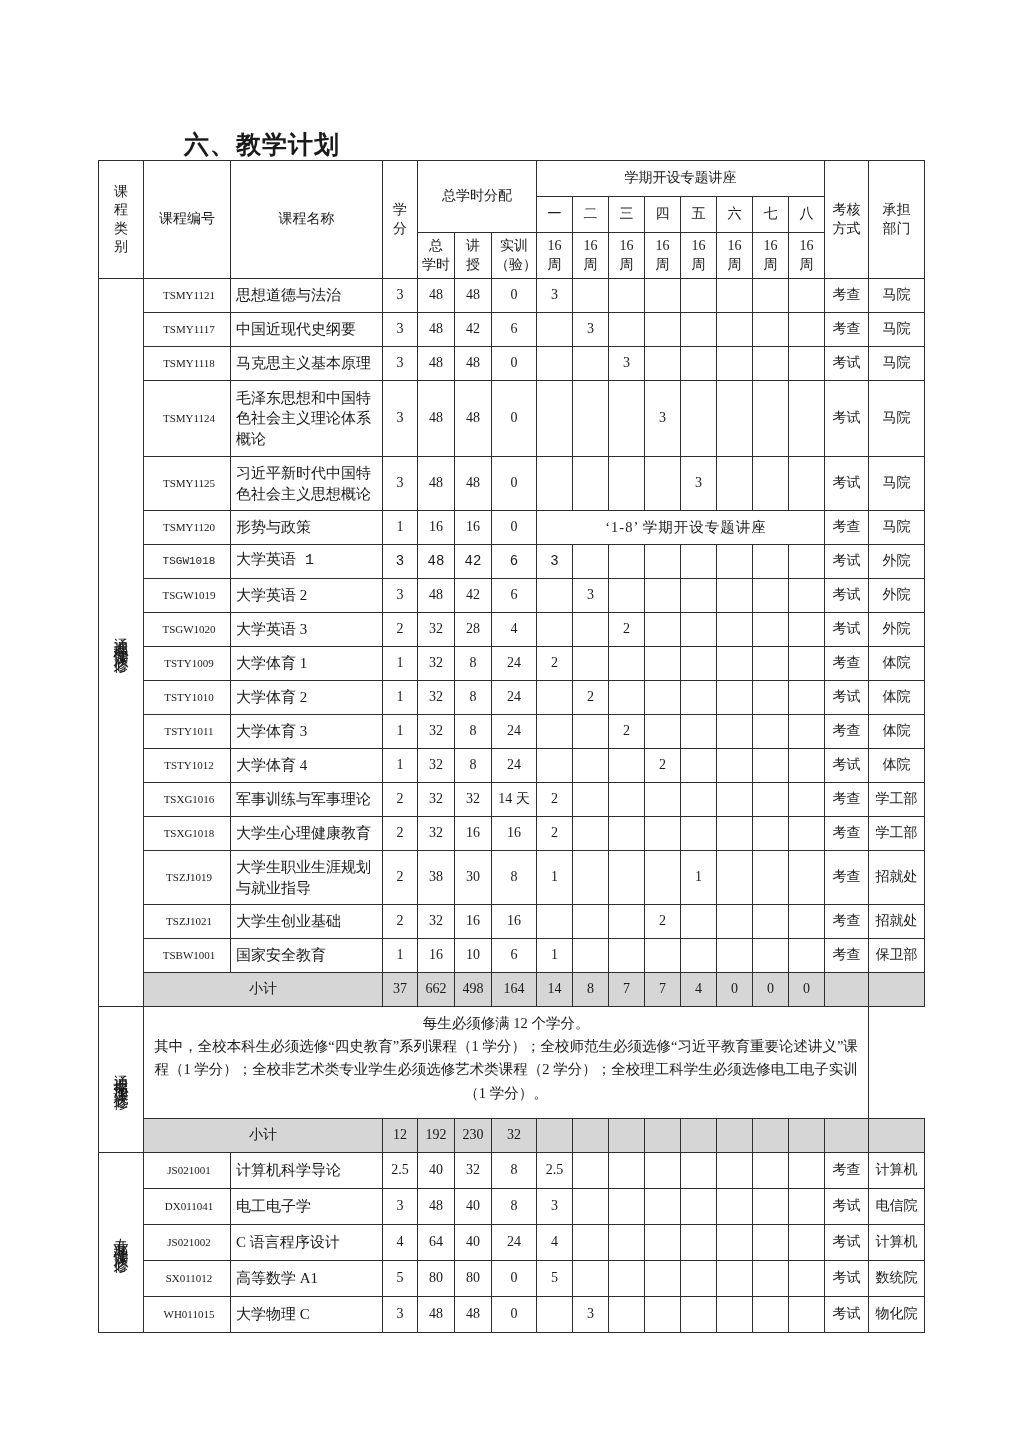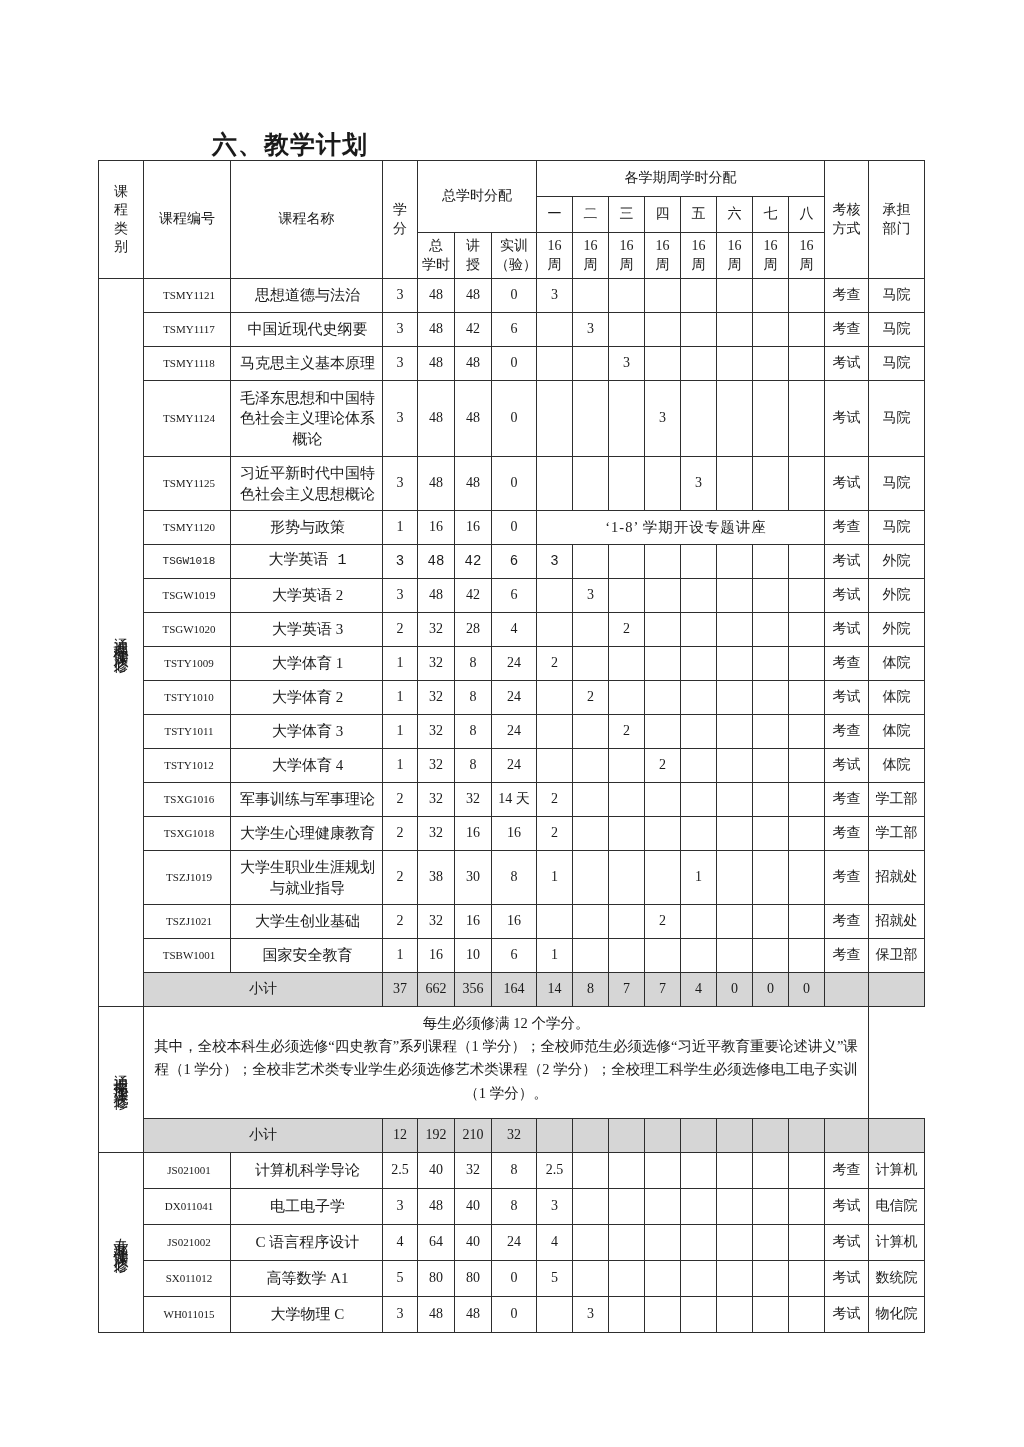--- a/index.html
+++ b/index.html
@@ -4,21 +4,21 @@
 <style>
   html,body { margin:0; padding:0; }
   body {
     width:1024px; height:1447px;
     background:#ffffff;
     color:#1a1a1a;
     font-family:"Liberation Serif", serif;
   }
   .page { position:relative; width:1024px; height:1447px; overflow:hidden; }
   .doc-title {
-    position:absolute; left:212px; top:128px;
+    position:absolute; left:184px; top:128px;
     margin:0; font-size:25px; font-weight:bold;
     font-family:"Liberation Sans", sans-serif;
     letter-spacing:1px;
   }
   table.plan {
     position:absolute; left:98px; top:160px;
     width:826px; border-collapse:collapse; table-layout:fixed;
   }
   .plan th, .plan td {
     border:1px solid #2e2e2e;
@@ -26,21 +26,21 @@
     font-size:14px; font-weight:normal;
     text-align:center; vertical-align:middle;
     line-height:1.3;
     overflow:hidden;
   }
   .plan thead tr.h1 { height:36px; }
   .plan thead tr.h2 { height:36px; }
   .plan thead tr.h3 { height:46px; }
   .pre { white-space:pre-line; }
   td.code { text-align:center; padding-left:7px; font-size:11px; }
-  td.name { text-align:center; padding-left:5px; font-size:15px; line-height:1.35; }
+  td.name { text-align:left; padding-left:5px; font-size:15px; line-height:1.35; }
   td.num  { font-size:14px; }
   td.cat  { padding:0; }
   .vert {
     writing-mode:vertical-rl; text-orientation:mixed;
     display:inline-block; font-size:15px; letter-spacing:3px; line-height:1.2;
   }
   .vert-s { height:95px; }
   td.sub { background:#d6d6d6; }
   td.note {
     text-align:center; vertical-align:top;
@@ -78,21 +78,21 @@
       <tr class="h1">
         <th rowspan="3" class="pre">课
 程
 类
 别</th>
         <th rowspan="3">课程编号</th>
         <th rowspan="3">课程名称</th>
         <th rowspan="3" class="pre">学
 分</th>
         <th colspan="3" rowspan="2">总学时分配</th>
-        <th colspan="8">各学期周学时分配</th>
+        <th colspan="8">学期开设专题讲座</th>
         <th rowspan="3" class="pre">考核
 方式</th>
         <th rowspan="3" class="pre">承担
 部门</th>
       </tr>
       <tr class="h2">
         <th>一</th>
         <th>二</th>
         <th>三</th>
         <th>四</th>
@@ -442,21 +442,21 @@
           <td class="num"></td>
           <td class="num"></td>
           <td class="num"></td>
           <td class="num">考查</td>
           <td class="num">保卫部</td>
         </tr>
         <tr style="height: 34px;">
           <td class="sub" colspan="2">小计</td>
           <td class="sub num">37</td>
           <td class="sub num">662</td>
-          <td class="sub num">356</td>
+          <td class="sub num">498</td>
           <td class="sub num">164</td>
           <td class="sub num">14</td>
           <td class="sub num">8</td>
           <td class="sub num">7</td>
           <td class="sub num">7</td>
           <td class="sub num">4</td>
           <td class="sub num">0</td>
           <td class="sub num">0</td>
           <td class="sub num">0</td>
           <td class="sub num"></td>
@@ -466,21 +466,21 @@
           <td class="cat" rowspan="2"><span class="vert vert-s">通识拓展课（选修）</span></td>
           <td class="note" colspan="15">
             <div>每生必须修满 12 个学分。</div>
             <div>其中，全校本科生必须选修“四史教育”系列课程（1 学分）；全校师范生必须选修“习近平教育重要论述讲义”课程（1 学分）；全校非艺术类专业学生必须选修艺术类课程（2 学分）；全校理工科学生必须选修电工电子实训（1 学分）。</div>
           </td>
         </tr>
         <tr style="height: 34px;">
           <td class="sub" colspan="2">小计</td>
           <td class="sub num">12</td>
           <td class="sub num">192</td>
-          <td class="sub num">210</td>
+          <td class="sub num">230</td>
           <td class="sub num">32</td>
           <td class="sub num"></td>
           <td class="sub num"></td>
           <td class="sub num"></td>
           <td class="sub num"></td>
           <td class="sub num"></td>
           <td class="sub num"></td>
           <td class="sub num"></td>
           <td class="sub num"></td>
           <td class="sub num"></td>

